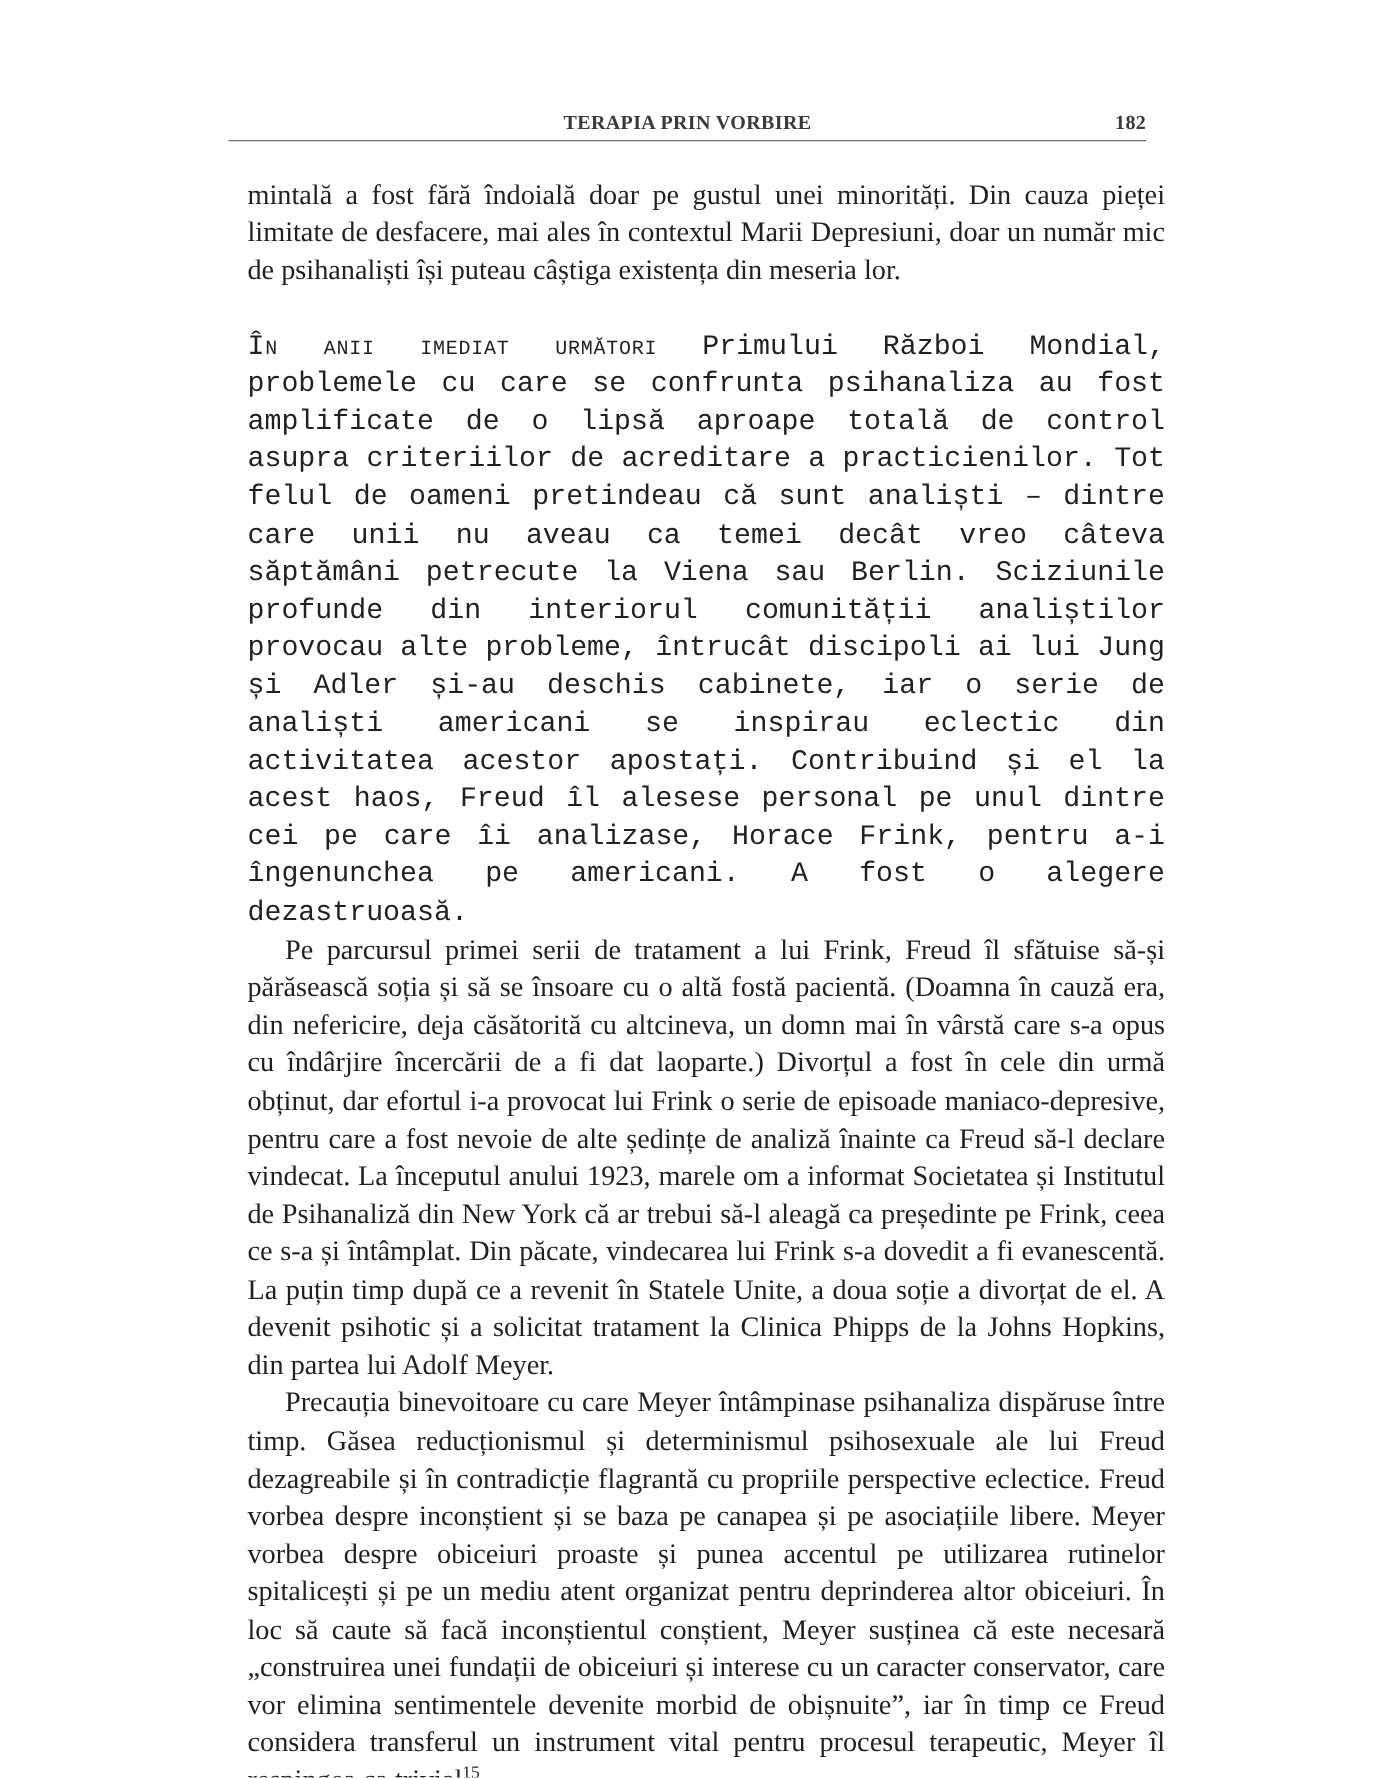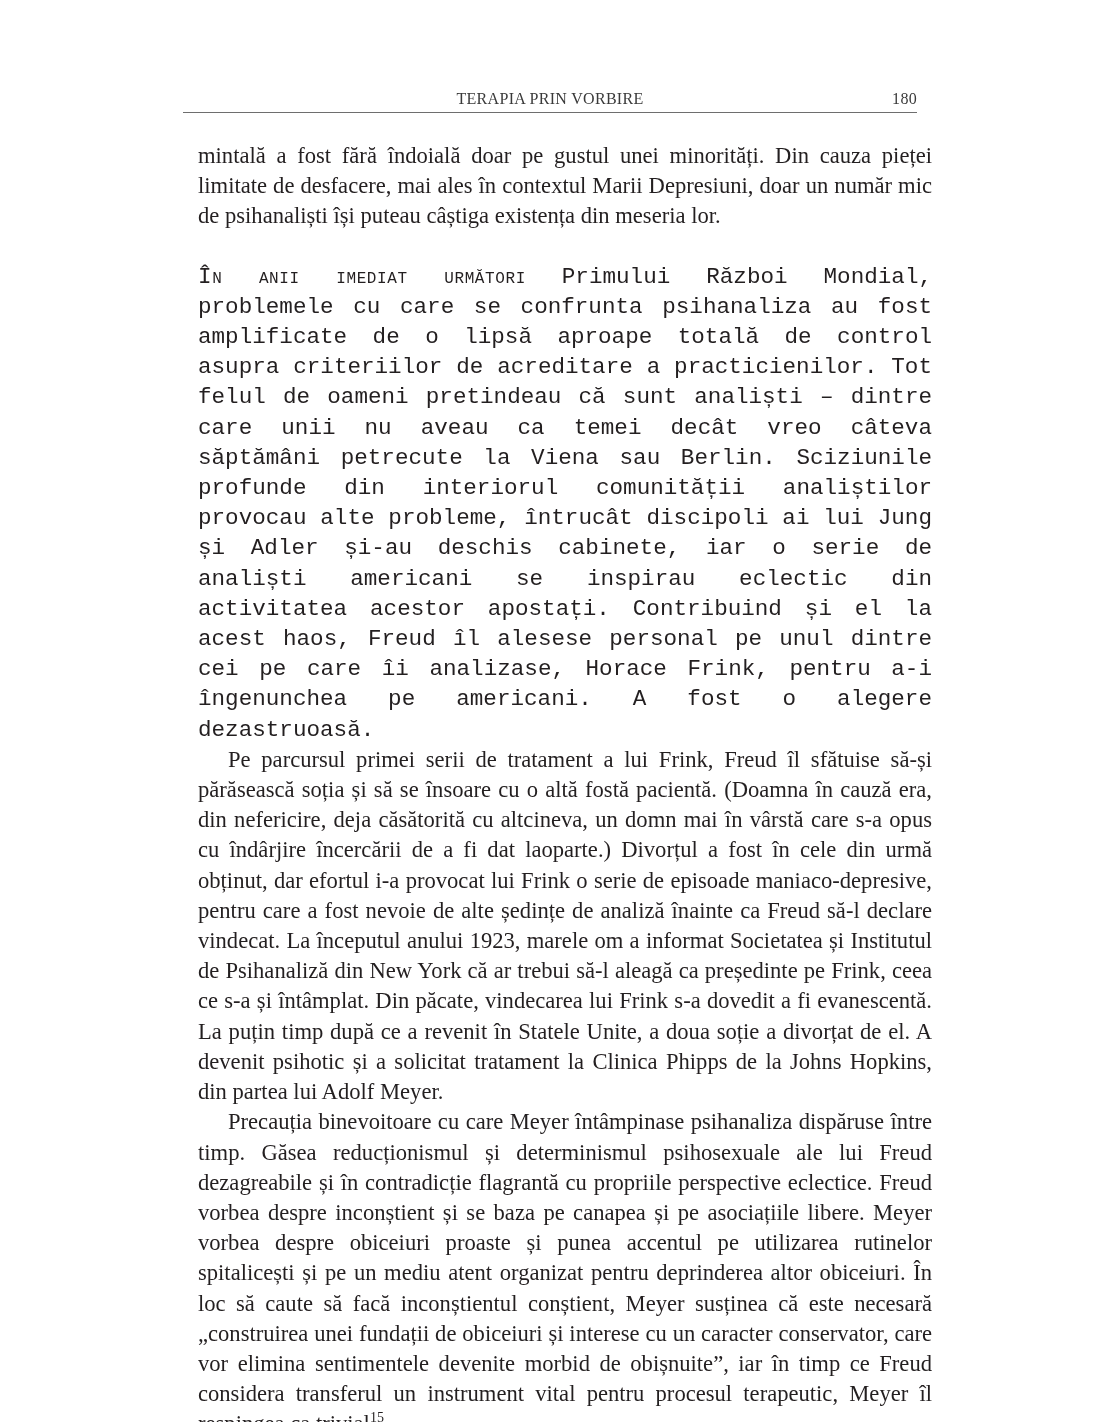--- a/index.html
+++ b/index.html
@@ -1,35 +1,35 @@
 <!DOCTYPE html>
 <html><head>
 <meta charset="utf-8">
 <style>
   html, body { margin: 0; padding: 0; background: #ffffff; }
   body { width: 1100px; height: 1422px; position: relative; overflow: hidden; }
   .page { position: absolute; left: 183px; top: 0; width: 734px; color: #231f20; font-family: "Liberation Serif", "DejaVu Serif", serif; }
-  .running-head { position: absolute; top: 90px; left: 0; width: 734px; height: 22px; font-size: 16px; letter-spacing: 0.3px; color: #3a3a3a; }
+  .running-head { position: absolute; top: 90px; left: 0; width: 734px; height: 22px; font-size: 16px; letter-spacing: 0.3px; color: #3a3a3a; font-weight: bold; }
   .running-title { position: absolute; left: 0; width: 734px; text-align: center; top: 0; }
   .page-number { position: absolute; right: 0; top: 0; }
   .rule { position: absolute; top: 112px; left: 0; width: 734px; height: 0; border-top: 1.3px solid #6e6e6e; }
   .body-text { position: absolute; top: 141px; left: 15px; width: 734px; font-size: 22.6px; line-height: 30.2px; text-align: justify; hyphens: manual; }
   .body-text p { margin: 0; }
   .p-gap { margin-top: 30px !important; font-family: Liberation Mono, monospace; }
   .indent { text-indent: 30px; }
   .smallcaps { font-variant: small-caps; letter-spacing: 0.6px; }
   sup { font-size: 14px; line-height: 0; vertical-align: 9px; }
 </style>
 </head>
 <body>
 
 <div class="page">
   <div class="running-head">
     <span class="running-title">TERAPIA PRIN VORBIRE</span>
-    <span class="page-number">180</span>
+    <span class="page-number">182</span>
   </div>
   <div class="rule"></div>
 
   <div class="body-text">
     <p><span>mintală a fost fără îndoială doar pe gustul unei minorități. Din cauza pieței limitate de desfacere, mai ales în contextul Marii Depresiuni, doar un număr mic de psihanaliști își puteau câștiga existența din meseria lor.</span></p>
 
     <p class="p-gap"><span class="smallcaps">În anii imediat următori</span><span> Primului Război Mondial, problemele cu care se confrunta psihanaliza au fost amplificate de o lipsă aproape totală de control asupra criteriilor de acreditare a practicienilor. Tot felul de oameni pretindeau că sunt analiști – dintre care unii nu aveau ca temei decât vreo câteva săptămâni petrecute la Viena sau Berlin. Sciziunile profunde din interiorul comunității analiștilor provocau alte probleme, întrucât disci­poli ai lui Jung și Adler și-au deschis cabinete, iar o serie de analiști ame­ricani se inspirau eclectic din activitatea acestor apostați. Contribuind și el la acest haos, Freud îl alesese personal pe unul dintre cei pe care îi analizase, Horace Frink, pentru a-i îngenunchea pe americani. A fost o alegere dezastruoasă.</span></p>
 
     <p class="indent"><span>Pe parcursul primei serii de tratament a lui Frink, Freud îl sfătuise să-și părăsească soția și să se însoare cu o altă fostă pacientă. (Doamna în cauză era, din nefericire, deja căsătorită cu altcineva, un domn mai în vârstă care s-a opus cu îndârjire încercării de a fi dat laoparte.) Divorțul a fost în cele din urmă obținut, dar efortul i-a provocat lui Frink o serie de episoade maniaco-depresive, pentru care a fost nevoie de alte ședințe de analiză înainte ca Freud să-l declare vindecat. La începutul anului 1923, marele om a informat Societatea și Institutul de Psihanaliză din New York că ar trebui să-l aleagă ca președinte pe Frink, ceea ce s-a și întâmplat. Din păcate, vindecarea lui Frink s-a dovedit a fi evanescentă. La puțin timp după ce a revenit în Statele Unite, a doua soție a divorțat de el. A devenit psihotic și a solicitat tratament la Clinica Phipps de la Johns Hopkins, din partea lui Adolf Meyer.</span></p>
 

